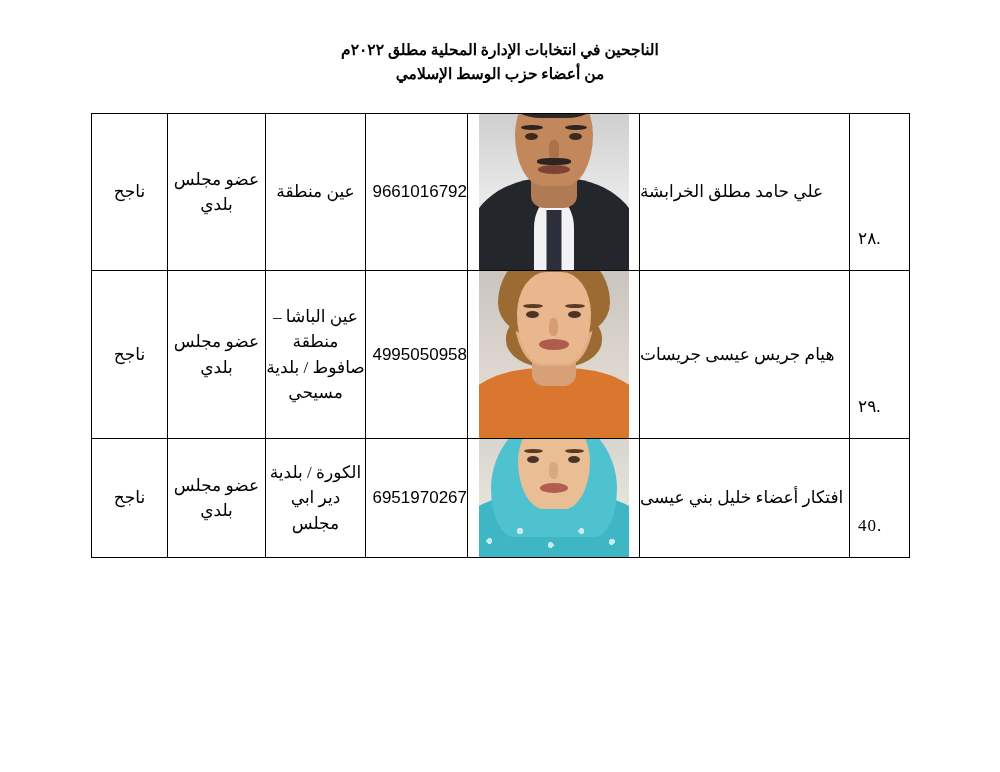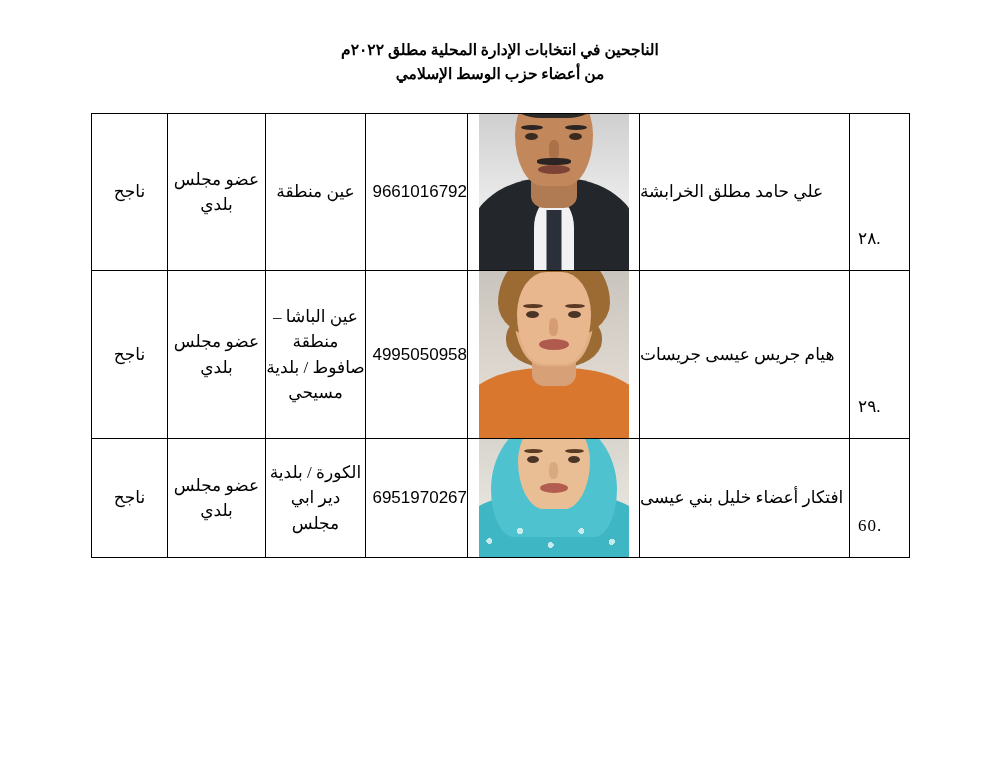--- a/index.html
+++ b/index.html
@@ -274,21 +274,21 @@
           </span>
         </td>
         <td class="nat-id">4995050958</td>
         <td class="area">عين الباشا – منطقة صافوط / بلدية مسيحي</td>
         <td class="position">عضو مجلس بلدي</td>
         <td class="status">ناجح</td>
       </tr>
 
       <tr class="r2">
         <td class="idx">
-          <span class="num">60.</span>
+          <span class="num">40.</span>
         </td>
         <td class="name">افتكار أعضاء خليل بني عيسى</td>
         <td class="photo">
           <span class="portrait p3">
             <span class="shoulders"></span>
             <span class="scarf"></span>
             <span class="face"></span>
             <span class="brow l"></span>
               <span class="brow r"></span>
             <span class="eye l"></span>

